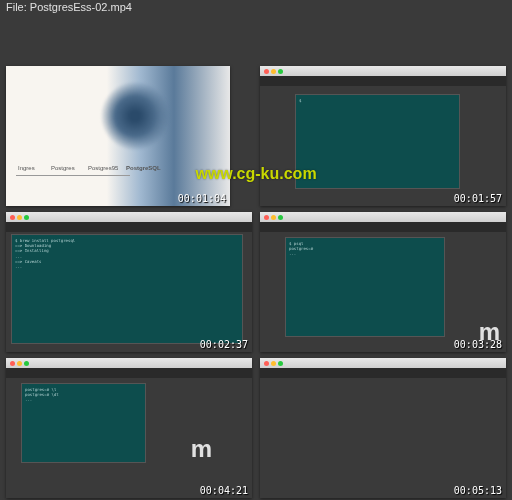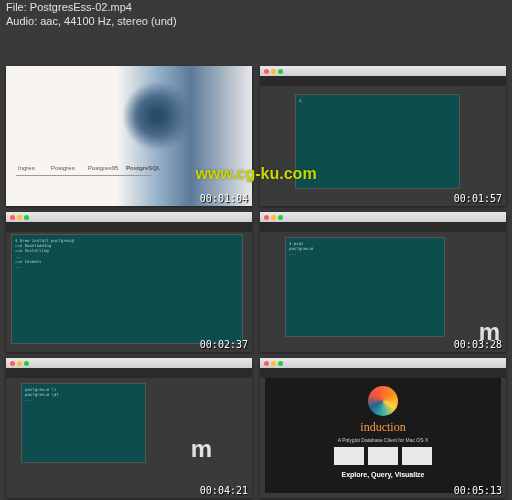--- a/index.html
+++ b/index.html
@@ -74,21 +74,21 @@
   position: absolute;
   bottom: 2px;
   right: 4px;
   color: #fff;
   font-size: 10px;
   font-family: monospace;
   text-shadow: 1px 1px 1px #000;
 }
 .thumb1 {
   left: 6px; top: 66px;
-  width: 246px; height: 140px;
+  width: 224px; height: 140px;
   background: linear-gradient(90deg, #f8f5f0 0%, #f8f5f0 45%, #a0b8d0 60%, #5a7a9a 75%, #e8e8e8 100%);
 }
 .thumb1 .timeline {
   position: absolute;
   bottom: 30px;
   left: 10px;
   right: 100px;
   height: 1px;
   background: #999;
 }
@@ -161,21 +161,20 @@
   right: 6px;
   bottom: 6px;
   opacity: 0.85;
 }
 </style>
 </head>
 <body>
 
 <div class="header">
   <div>File: PostgresEss-02.mp4</div>
-  <div>Audio: aac, 44100 Hz, stereo (und)</div>
 </div>
 
 <div class="watermark">www.cg-ku.com</div>
 
 <div class="thumb thumb1">
   <div class="fractal"></div>
   <div class="timeline"></div>
   <div class="tl-label" style="left:12px">Ingres</div>
   <div class="tl-label" style="left:45px">Postgres</div>
   <div class="tl-label" style="left:82px">Postgres95</div>
@@ -261,28 +260,15 @@
 </div>
 
 <div class="thumb thumb6">
   <div class="thumb-window">
     <div class="titlebar">
       <div class="tb-btn tb-red"></div>
       <div class="tb-btn tb-yel"></div>
       <div class="tb-btn tb-grn"></div>
     </div>
     <div class="toolbar"></div>
-    <div class="browser">
-      <div class="hero">
-        <div class="logo"></div>
-        <div class="hero-title">induction</div>
-        <div class="hero-sub">A Polyglot Database Client for Mac OS X</div>
-        <div class="screens">
-          <div class="screen"></div>
-          <div class="screen"></div>
-          <div class="screen"></div>
-        </div>
-        <div class="tagline">Explore, Query, Visualize</div>
-      </div>
-    </div>
   </div>
   <div class="timestamp">00:05:13</div>
 </div>
 
 </body></html>

